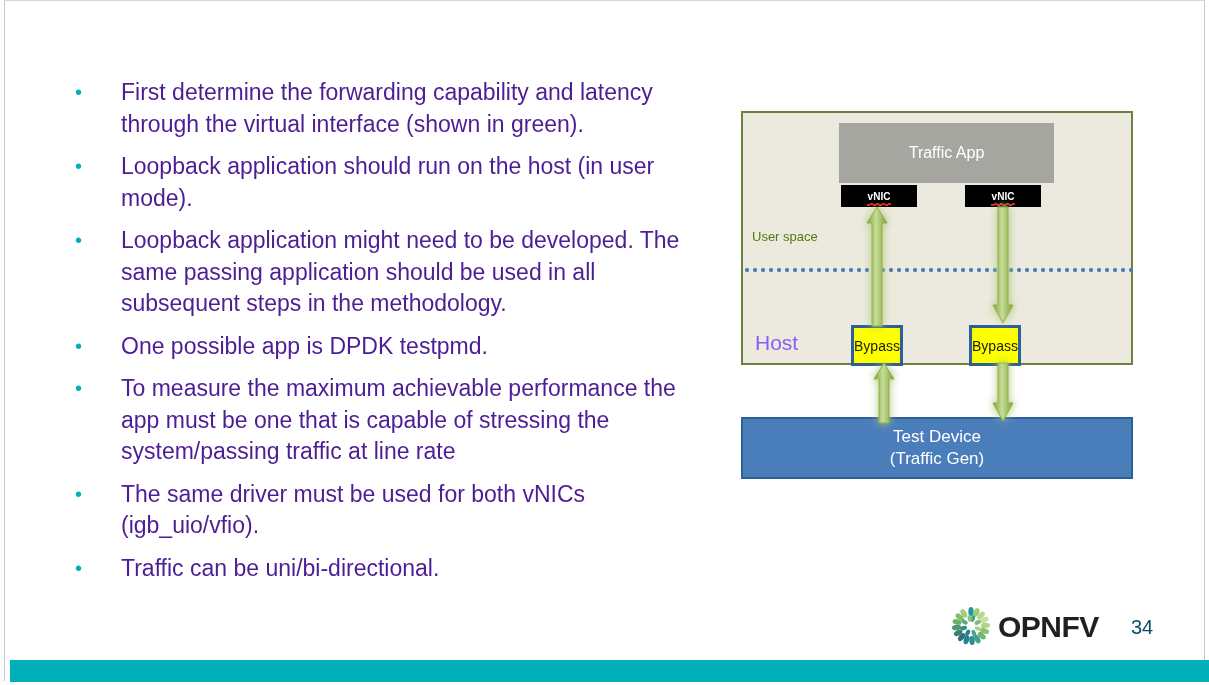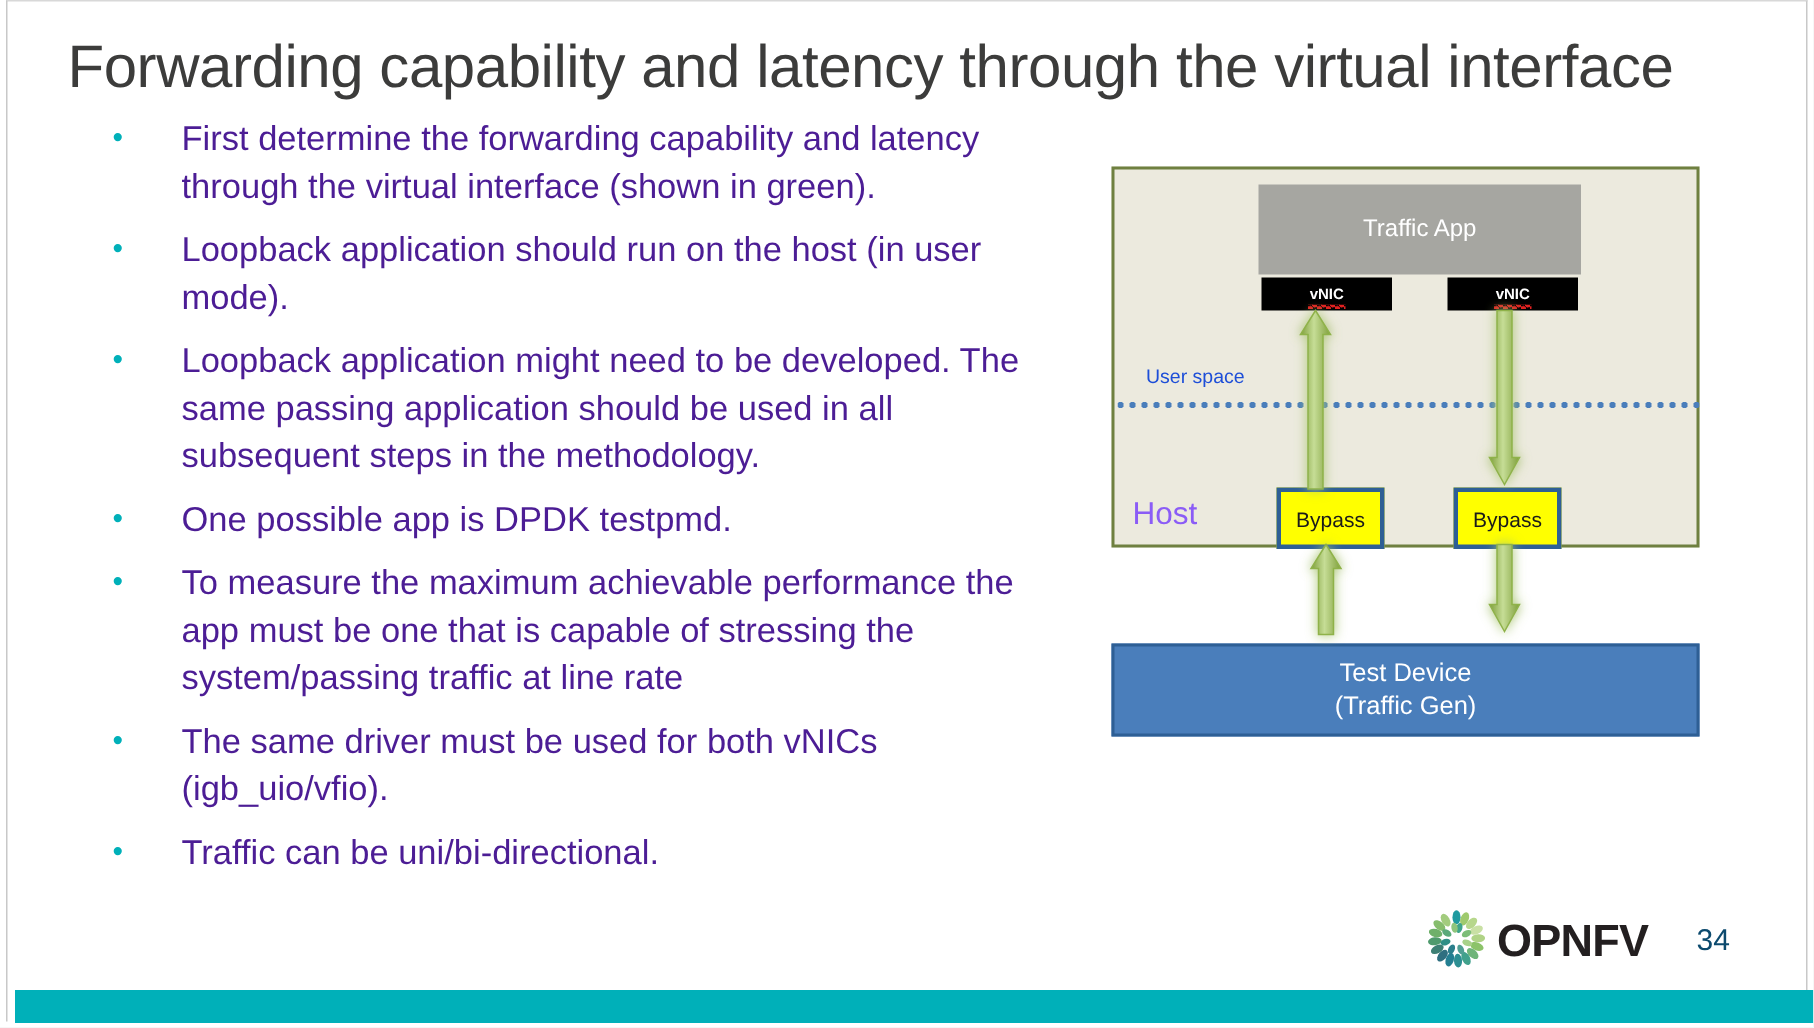--- a/index.html
+++ b/index.html
@@ -103,21 +103,21 @@
     color: #ffffff;
     font-size: 16px;
     display: flex;
     align-items: center;
     justify-content: center;
     box-sizing: border-box;
   }
   .vnic {
     position: absolute;
     top: 72px;
-    width: 87px;
+    width: 76px;
     height: 22px;
     background: #000000;
     color: #ffffff;
     font-size: 10px;
     font-weight: bold;
     display: flex;
     align-items: center;
     justify-content: center;
     box-sizing: border-box;
   }
@@ -138,24 +138,23 @@
       radial-gradient(circle at 4.5px 0.4px, #e02020 1.6px, transparent 1.8px);
     background-size: 6px 3px;
     background-repeat: repeat-x;
   }
   .vnic-left  { left: 98px; }
   .vnic-right { left: 222px; }
 
   .userspace-label {
     position: absolute;
     left: 9px;
-    top: 130px;
+    top: 116px;
     font-size: 13px;
-    color: #1d4ed8;
-    margin-left: 12px;
+    color: #4d7c0f;
   }
   .dotted-line {
     position: absolute;
     left: 2px;
     top: 155px;
     width: 388px;
     height: 4px;
     background-image: radial-gradient(circle at 2px 2px, #4a7ebb 2px, transparent 2.2px);
     background-size: 8px 4px;
     background-repeat: repeat-x;
@@ -163,21 +162,21 @@
   .host-label {
     position: absolute;
     left: 12px;
     top: 218px;
     font-size: 21px;
     color: #8b5cf6;
   }
   .bypass {
     position: absolute;
     top: 212px;
-    width: 72px;
+    width: 52px;
     height: 41px;
     background: #ffff00;
     border: 3px solid #2e5f95;
     color: #1a1a1a;
     font-size: 14px;
     display: flex;
     align-items: center;
     justify-content: center;
     box-sizing: border-box;
   }
@@ -194,21 +193,20 @@
     border: 2px solid #2e5f95;
     color: #ffffff;
     font-size: 17px;
     line-height: 22px;
     text-align: center;
     display: flex;
     flex-direction: column;
     align-items: center;
     justify-content: center;
     box-sizing: border-box;
-    margin-top: 12px;
   }
 
   
   .arrow-layer {
     position: absolute;
     left: 0;
     top: 0;
     width: 394px;
     height: 370px;
     pointer-events: none;
@@ -237,21 +235,20 @@
     height: 22px;
     background: #00b0b9;
   }
 </style>
 </head>
 <body>
 
 <div class="slide">
   <div class="slide-frame">
 
-    <div class="slide-title">Forwarding capability and latency through the virtual interface</div>
 
     <div class="bullet-list">
 
       <div class="bullet-row">
         <span class="bullet-dot">•</span>
         <span class="bullet-text">First determine the forwarding capability and latency through the virtual interface (shown in green).</span>
       </div>
 
       <div class="bullet-row">
         <span class="bullet-dot">•</span>

